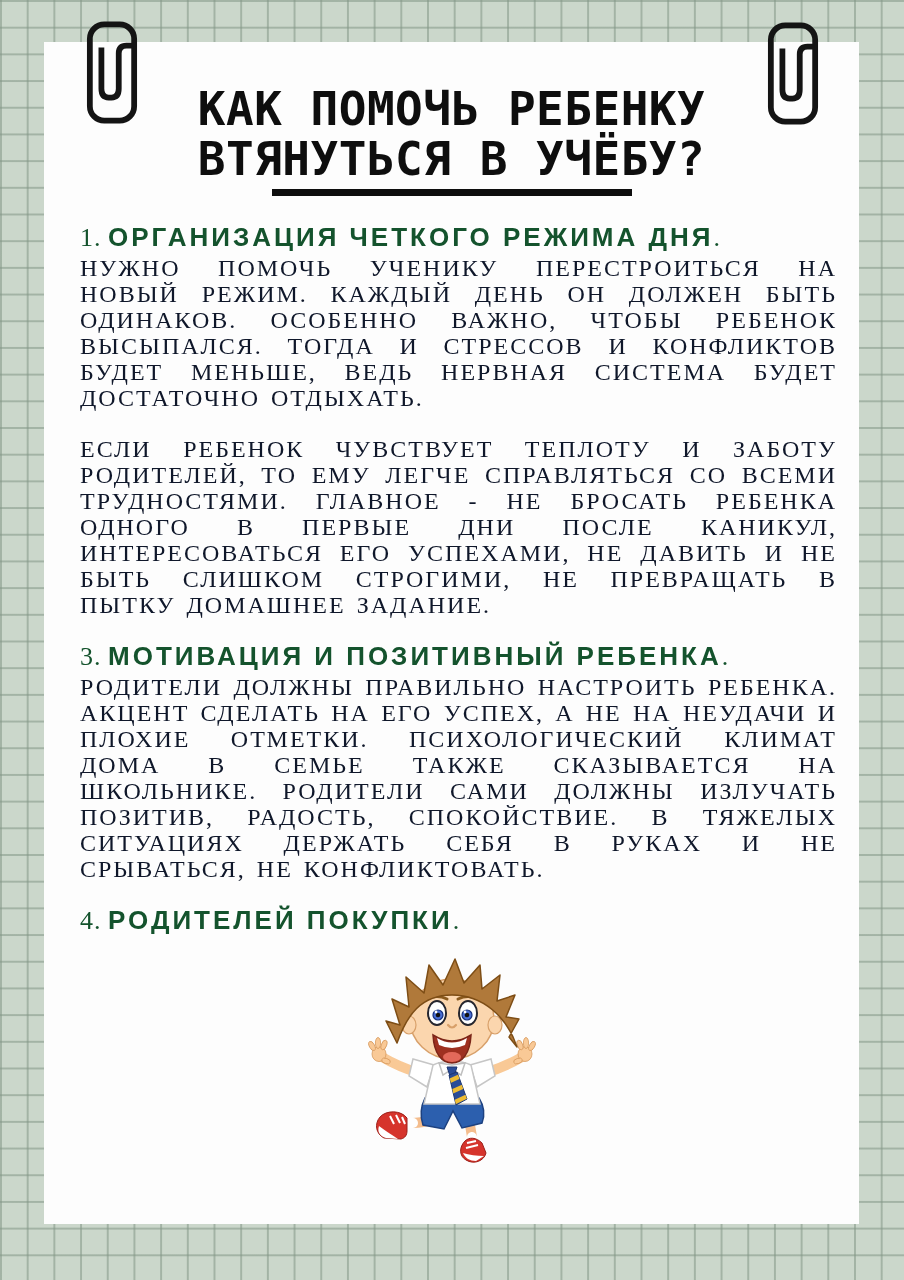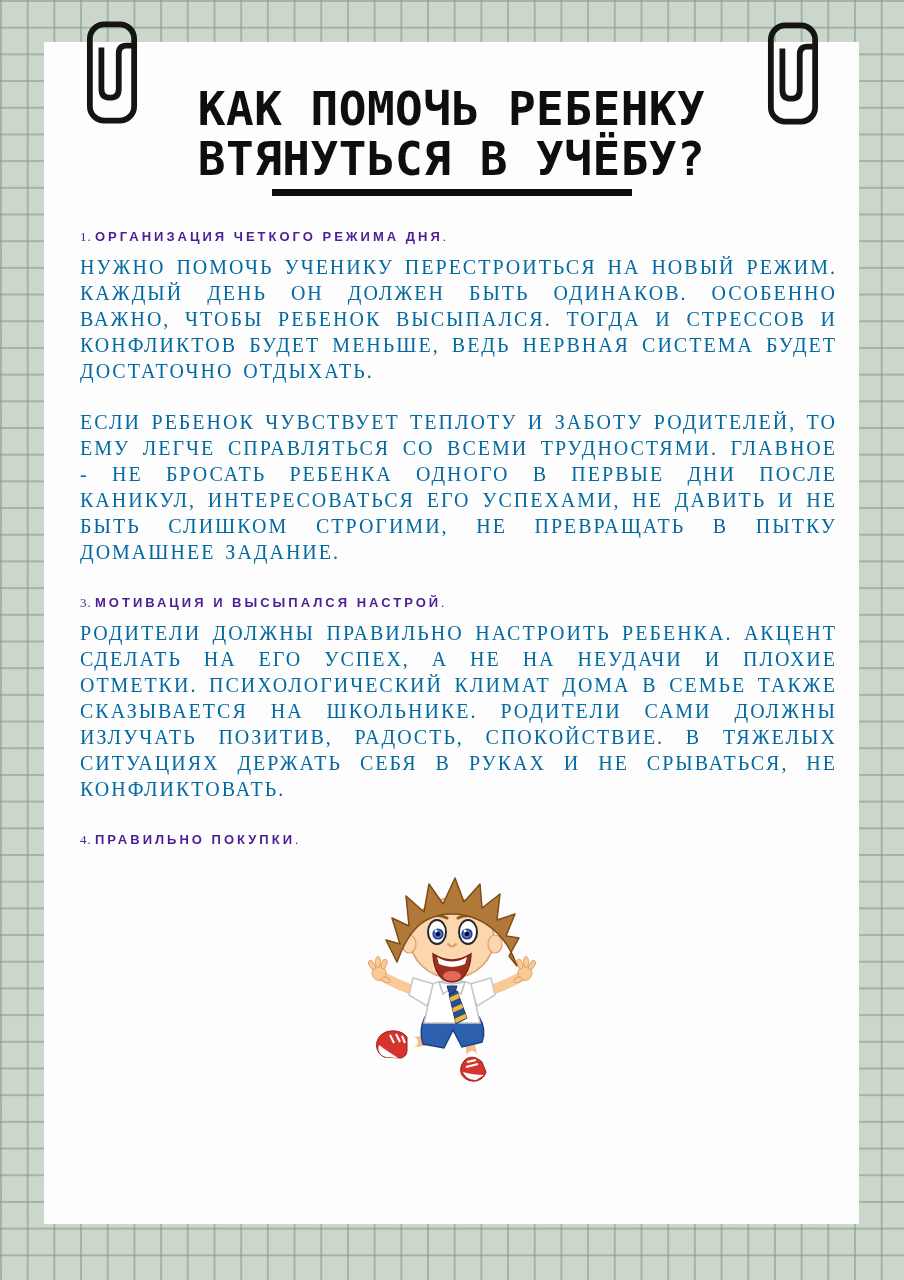--- a/index.html
+++ b/index.html
@@ -35,30 +35,30 @@
     color:#0e0e0e;
     white-space:nowrap;
   }
   .title-underline {
     width:360px; height:7px; background:#0e0e0e;
     margin:5px auto 0;
   }
 
   .content { padding:28px 22px 0 36px; }
   .section { margin-bottom:25px; }
-  .sec-head { font-size:13px; line-height:26px; margin-bottom:4px; color:#4c1d95; white-space:nowrap; }
+  .sec-head { font-size:26px; line-height:26px; margin-bottom:4px; color:#14532d; white-space:nowrap; }
   .sec-num    { font-family:"Liberation Serif", serif; font-weight:400; letter-spacing:1px; }
   .sec-title  { font-family:"Liberation Sans", sans-serif; font-weight:700; letter-spacing:3px; }
   .sec-period { font-family:"Liberation Serif", serif; font-weight:400; }
   .sec-body {
     font-family:"Liberation Serif", serif;
-    font-size:20px; line-height:26px;
+    font-size:24px; line-height:26px;
     letter-spacing:2px; word-spacing:3px;
     text-align:justify;
-    color:#0369a1;
+    color:#0f172a;
   }
 
   .boy-wrap { display:flex; justify-content:center; margin-top:-4px; }
 </style>
 </head>
 <body>
 
 <svg class="clip clip-left" viewBox="0 0 54 108" aria-hidden="true">
   <rect x="4" y="4" width="46" height="100" rx="15" fill="none" stroke="#141414" stroke-width="6"></rect>
   <path d="M 16 28 V 71 Q 16 80 23.5 80 H 26.5 Q 34 80 34 71 V 34 Q 34 26 42 26 H 49" fill="none" stroke="#141414" stroke-width="6" stroke-linecap="butt"></path>
@@ -82,26 +82,26 @@
     <div class="section">
       <div class="sec-head"><span class="sec-num">1.</span> <span class="sec-title">ОРГАНИЗАЦИЯ ЧЕТКОГО РЕЖИМА ДНЯ</span><span class="sec-period">.</span></div>
       <div class="sec-body">НУЖНО ПОМОЧЬ УЧЕНИКУ ПЕРЕСТРОИТЬСЯ НА НОВЫЙ РЕЖИМ. КАЖДЫЙ ДЕНЬ ОН ДОЛЖЕН БЫТЬ ОДИНАКОВ. ОСОБЕННО ВАЖНО, ЧТОБЫ РЕБЕНОК ВЫСЫПАЛСЯ. ТОГДА И СТРЕССОВ И КОНФЛИКТОВ БУДЕТ МЕНЬШЕ, ВЕДЬ НЕРВНАЯ СИСТЕМА БУДЕТ ДОСТАТОЧНО ОТДЫХАТЬ.</div>
     </div>
 
     <div class="section">
       <div class="sec-body">ЕСЛИ РЕБЕНОК ЧУВСТВУЕТ ТЕПЛОТУ И ЗАБОТУ РОДИТЕЛЕЙ, ТО ЕМУ ЛЕГЧЕ СПРАВЛЯТЬСЯ СО ВСЕМИ ТРУДНОСТЯМИ. ГЛАВНОЕ - НЕ БРОСАТЬ РЕБЕНКА ОДНОГО В ПЕРВЫЕ ДНИ ПОСЛЕ КАНИКУЛ, ИНТЕРЕСОВАТЬСЯ ЕГО УСПЕХАМИ, НЕ ДАВИТЬ И НЕ БЫТЬ СЛИШКОМ СТРОГИМИ, НЕ ПРЕВРАЩАТЬ В ПЫТКУ ДОМАШНЕЕ ЗАДАНИЕ.</div>
     </div>
 
     <div class="section">
-      <div class="sec-head"><span class="sec-num">3.</span> <span class="sec-title">МОТИВАЦИЯ И ВЫСЫПАЛСЯ НАСТРОЙ</span><span class="sec-period">.</span></div>
+      <div class="sec-head"><span class="sec-num">3.</span> <span class="sec-title">МОТИВАЦИЯ И ПОЗИТИВНЫЙ РЕБЕНКА</span><span class="sec-period">.</span></div>
       <div class="sec-body">РОДИТЕЛИ ДОЛЖНЫ ПРАВИЛЬНО НАСТРОИТЬ РЕБЕНКА. АКЦЕНТ СДЕЛАТЬ НА ЕГО УСПЕХ, А НЕ НА НЕУДАЧИ И ПЛОХИЕ ОТМЕТКИ. ПСИХОЛОГИЧЕСКИЙ КЛИМАТ ДОМА В СЕМЬЕ ТАКЖЕ СКАЗЫВАЕТСЯ НА ШКОЛЬНИКЕ. РОДИТЕЛИ САМИ ДОЛЖНЫ ИЗЛУЧАТЬ ПОЗИТИВ, РАДОСТЬ, СПОКОЙСТВИЕ. В ТЯЖЕЛЫХ СИТУАЦИЯХ ДЕРЖАТЬ СЕБЯ В РУКАХ И НЕ СРЫВАТЬСЯ, НЕ КОНФЛИКТОВАТЬ.</div>
     </div>
 
     <div class="section">
-      <div class="sec-head"><span class="sec-num">4.</span> <span class="sec-title">ПРАВИЛЬНО ПОКУПКИ</span><span class="sec-period">.</span></div>
+      <div class="sec-head"><span class="sec-num">4.</span> <span class="sec-title">РОДИТЕЛЕЙ ПОКУПКИ</span><span class="sec-period">.</span></div>
     </div>
 
   </div>
 
   <div class="boy-wrap">
     <svg width="172" height="208" viewBox="0 0 170 208" aria-hidden="true">
       <defs>
         <clipPath id="tieclip">
             <path d="M82 120 L90 117 L100 144 L89 150 Z"></path>
           </clipPath>

